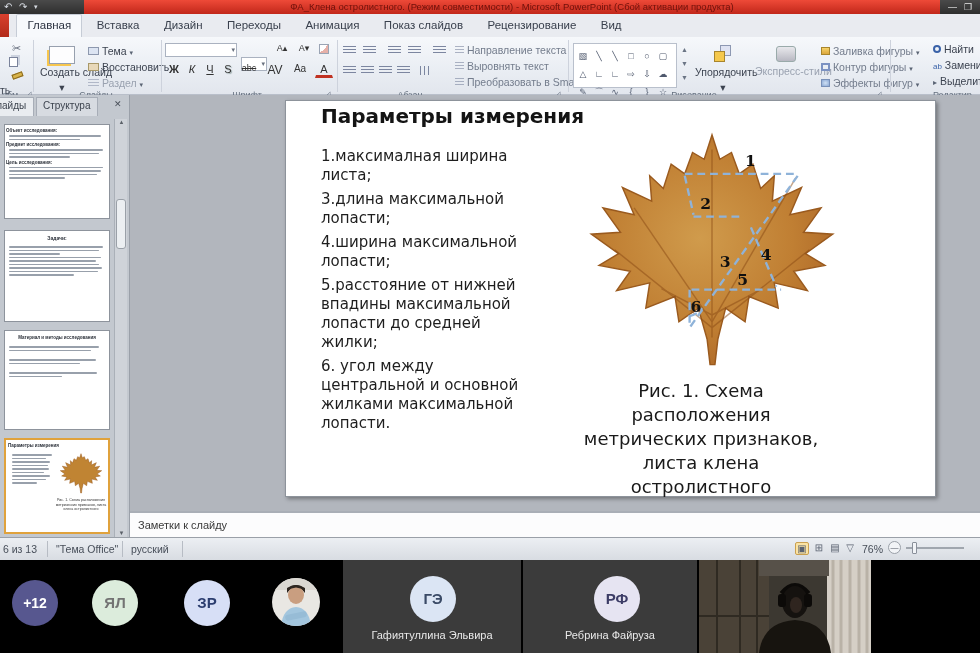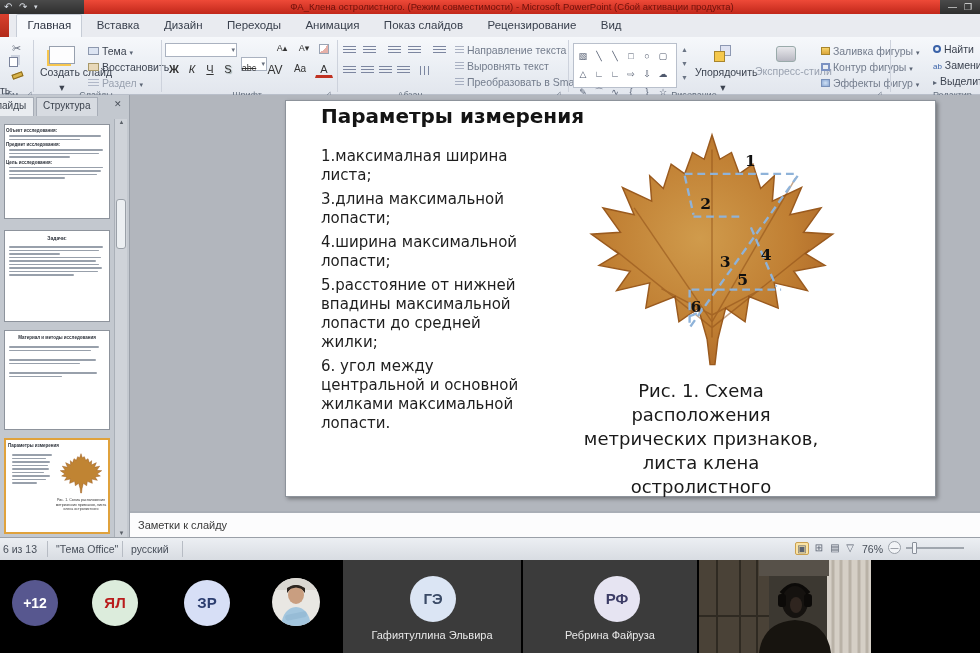--- a/index.html
+++ b/index.html
@@ -362,21 +362,21 @@
     <span class="a vicon" style="left:828px;top:4px">▤</span>
     <span class="a vicon" style="left:843px;top:4px">▽</span>
     <span class="a" style="left:862px;top:5px">76%</span>
     <span class="a" style="left:888px;top:3px;width:13px;height:13px;border:1px solid #9aa0a8;border-radius:50%;text-align:center;font-size:8px;line-height:11px;background:#f2f4f7">—</span>
     <span class="a" style="left:906px;top:9px;width:58px;height:2px;background:#a0a6ae"></span>
     <span class="a" style="left:912px;top:4px;width:5px;height:12px;background:#f2f4f7;border:1px solid #8a909a;border-radius:1px"></span>
   </div>
 
   <div class="a" id="conf">
     <div class="a avatar" style="left:12px;top:20px;width:46px;height:46px;background:#57578f;color:#fff;font-size:14px;line-height:46px">+12</div>
-    <div class="a avatar" style="left:92px;top:20px;width:46px;height:46px;background:#dcecdc;color:#b91c1c;font-size:15px;line-height:46px">ЯЛ</div>
+    <div class="a avatar" style="left:92px;top:20px;width:46px;height:46px;background:#dcecdc;color:#737373;font-size:15px;line-height:46px">ЯЛ</div>
     <div class="a avatar" style="left:184px;top:20px;width:46px;height:46px;background:#d7dff6;color:#2c3e70;font-size:15px;line-height:46px">ЗР</div>
 
     <svg viewBox="0 0 48 48" style="position:absolute;left:272px;top:18px;width:48px;height:48px">
       <clipPath id="avclip">
           <circle cx="24" cy="24" r="24"></circle>
         </clipPath>
       <g clip-path="url(#avclip)">
         <rect width="48" height="48" fill="#e9e7e3"></rect>
         <rect width="48" height="12" fill="#dbd8d2"></rect>
         <path d="M15,15 Q24,3 33,15 L33,11 Q24,3 15,11 Z" fill="#2e2620"></path>

